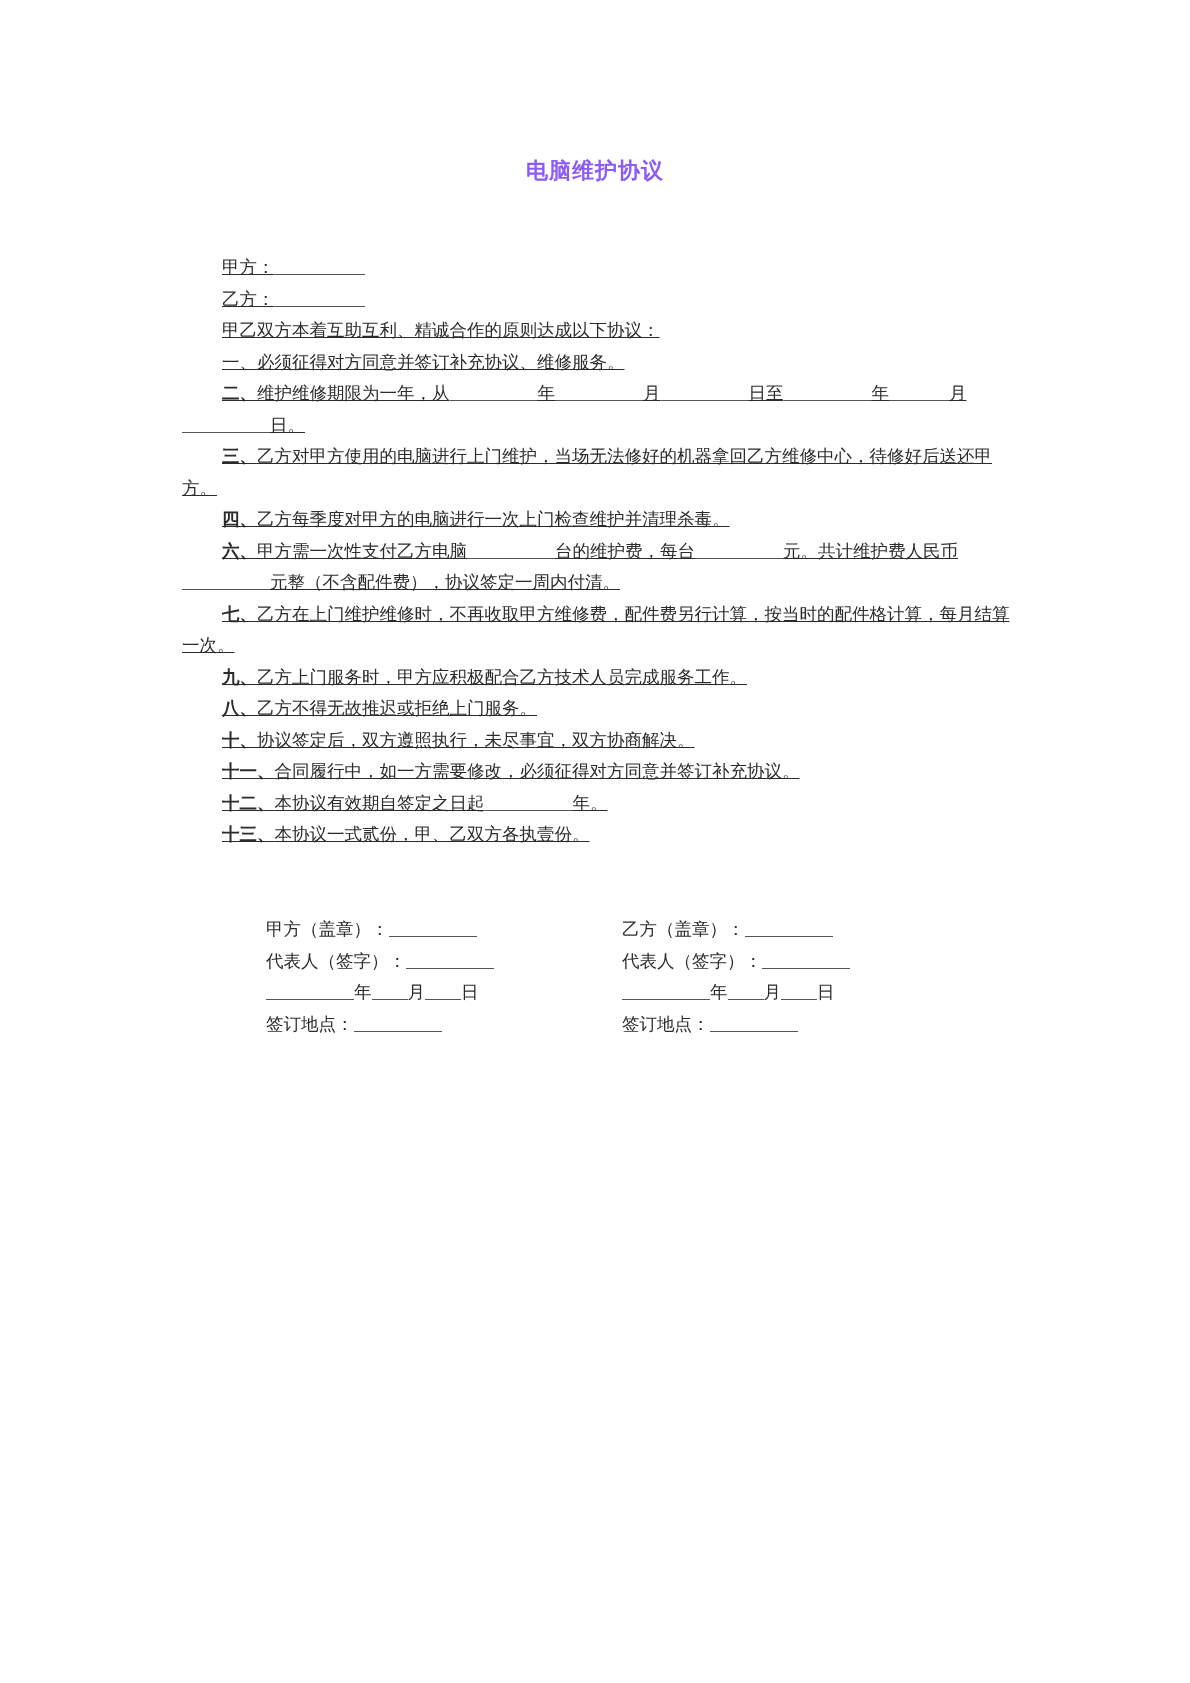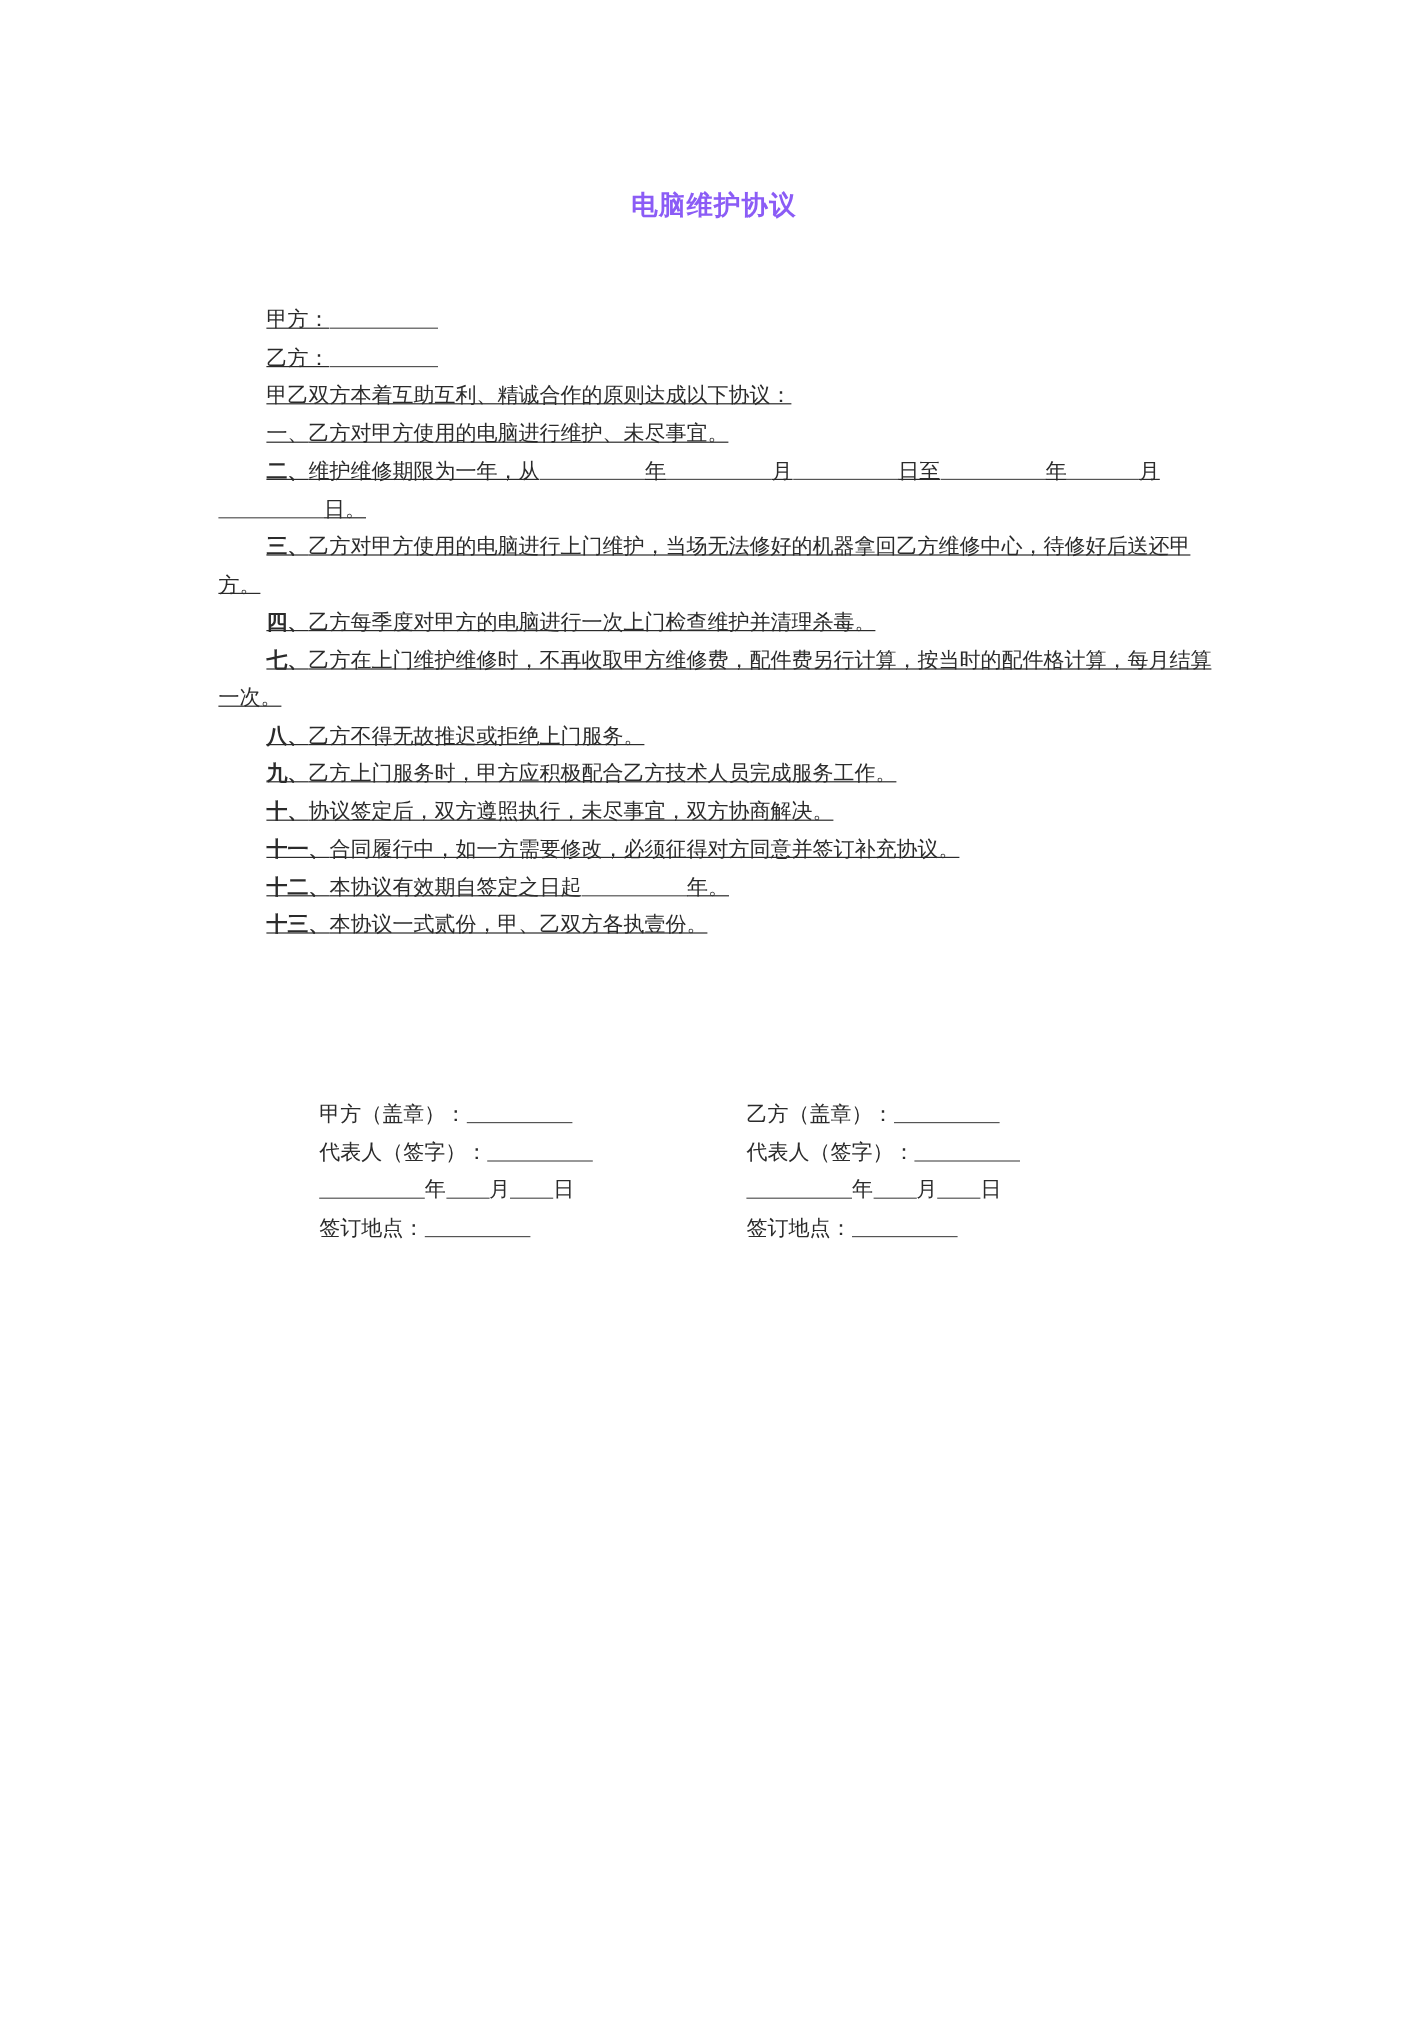--- a/index.html
+++ b/index.html
@@ -23,31 +23,32 @@
 <body>
 
 <div class="page">
   <div class="title">电脑维护协议</div>
 
   <div class="body">
     <p class="p"><span>甲方：</span><span class="blank w90"></span></p>
     <p class="p"><span>乙方：</span><span class="blank w90"></span></p>
     <p class="p">甲乙双方本着互助互利、精诚合作的原则达成以下协议：</p>
 
-    <p class="p"><span>一、</span><span>乙方对甲方使用的电脑进行维护、未尽事宜。</span></p>
+    <p class="p"><span>一、</span><span>必须征得对方同意并签订补充协议、维修服务。</span></p>
 
     <p class="p"><span class="num">二、</span><span>维护维修期限为一年，从</span><span class="blank w88"></span><span>年</span><span class="blank w88"></span><span>月</span><span class="blank w88"></span><span>日至</span><span class="blank w88"></span><span>年</span><span class="blank w60"></span><span>月</span><span class="blank w88"></span><span>日。</span></p>
 
     <p class="p"><span class="num">三、</span><span>乙方对甲方使用的电脑进行上门维护，当场无法修好的机器拿回乙方维修中心，待修好后送还甲方。</span></p>
     <p class="p"><span class="num">四、</span><span>乙方每季度对甲方的电脑进行一次上门检查维护并清理杀毒。</span></p>
 
+    <p class="p"><span class="num">六、</span><span>甲方需一次性支付乙方电脑</span><span class="blank w88"></span><span>台的维护费，每台</span><span class="blank w88"></span><span>元。共计维护费人民币</span><span class="blank w88"></span><span>元整（不含配件费），协议签定一周内付清。</span></p>
 
     <p class="p"><span class="num">七、</span><span>乙方在上门维护维修时，不再收取甲方维修费，配件费另行计算，按当时的配件格计算，每月结算一次。</span></p>
+    <p class="p"><span class="num">九、</span><span>乙方上门服务时，甲方应积极配合乙方技术人员完成服务工作。</span></p>
     <p class="p"><span class="num">八、</span><span>乙方不得无故推迟或拒绝上门服务。</span></p>
-    <p class="p"><span class="num">九、</span><span>乙方上门服务时，甲方应积极配合乙方技术人员完成服务工作。</span></p>
     <p class="p"><span class="num">十、</span><span>协议签定后，双方遵照执行，未尽事宜，双方协商解决。</span></p>
     <p class="p"><span class="num">十一、</span><span>合同履行中，如一方需要修改，必须征得对方同意并签订补充协议。</span></p>
     <p class="p"><span class="num">十二、</span><span>本协议有效期自签定之日起</span><span class="blank w88"></span><span>年。</span></p>
     <p class="p"><span class="num">十三、</span><span>本协议一式贰份，甲、乙双方各执壹份。</span></p>
   </div>
 
   <div class="sig left">
     <div><span>甲方（盖章）：</span><span class="blank w88"></span></div>
     <div><span>代表人（签字）：</span><span class="blank w88"></span></div>
     <div><span class="blank w88"></span><span>年</span><span class="blank w36"></span><span>月</span><span class="blank w36"></span><span>日</span></div>

